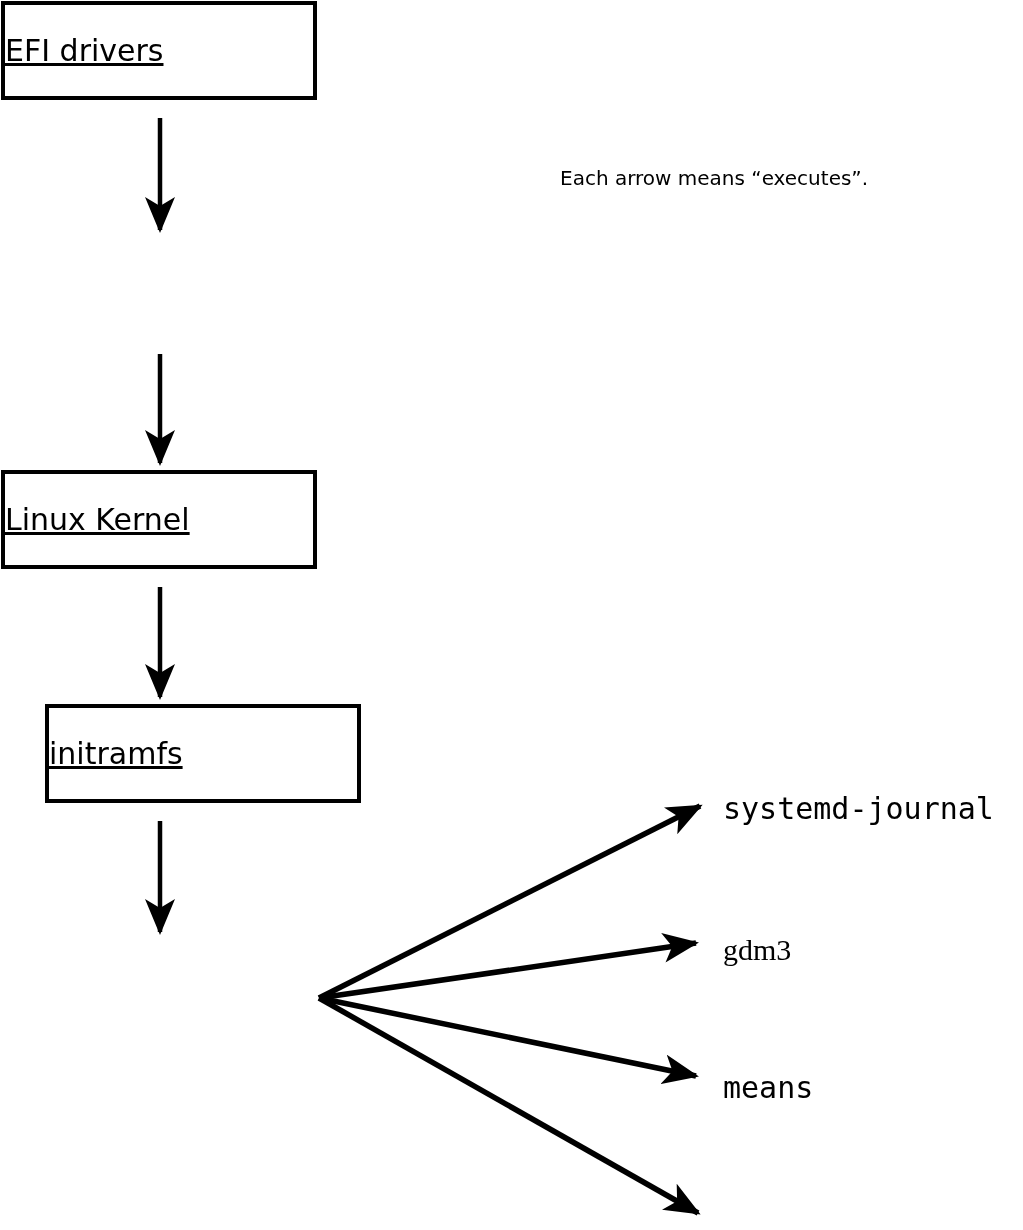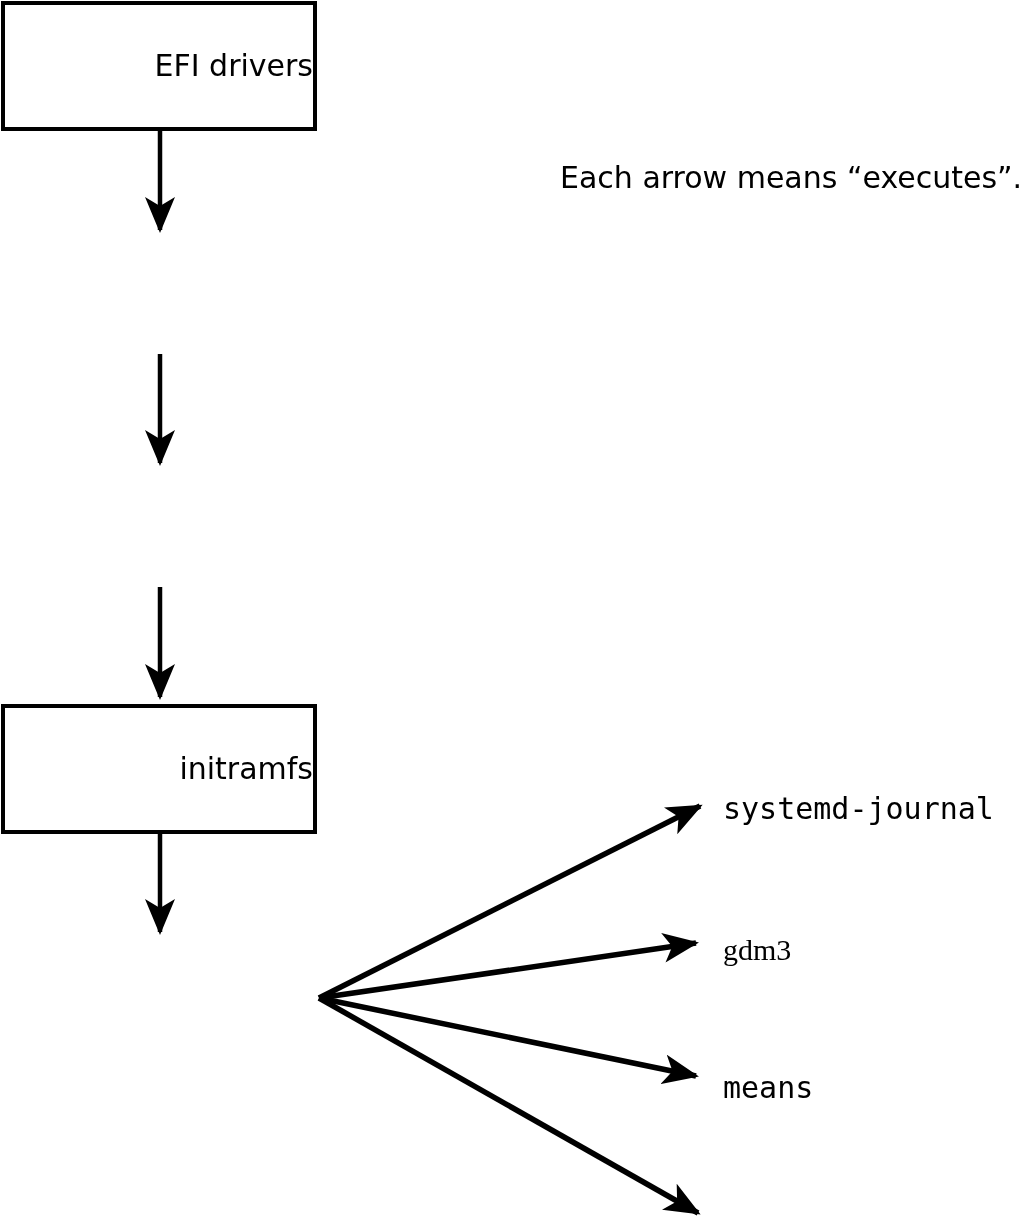--- a/index.html
+++ b/index.html
@@ -20,41 +20,42 @@
     position: absolute;
     left: 0;
     top: 0;
     width: 1023px;
     height: 1230px;
   }
   .node {
     position: absolute;
     left: 1px;
     width: 316px;
-    height: 130px;
+    height: 99px;
     box-sizing: border-box;
     border: 4px solid #000000;
     background: #ffffff;
     display: flex;
     align-items: center;
-    justify-content: flex-end;
+    justify-content: flex-start;
     font-size: 30px;
     line-height: 1;
+    text-decoration: underline;
   }
   #node-efi      { top: 1px; }
   #node-boot     { top: 237px; }
   #node-kernel   { top: 470px; }
-  #node-initramfs{ top: 704px; }
+  #node-initramfs{ top: 704px; margin-left: 44px; }
   #node-systemd  { top: 939px; }
 
   .note {
     position: absolute;
     left: 560px;
     top: 163px;
-    font-size: 30px;
+    font-size: 20px;
     line-height: 30px;
     white-space: nowrap;
   }
   .proc-label {
     position: absolute;
     font-family: "DejaVu Sans Mono", monospace;
     font-size: 30px;
     line-height: 30px;
     white-space: nowrap;
     margin-top: 16px;
@@ -83,20 +84,23 @@
 
     <line x1="319" y1="998" x2="700" y2="806" stroke="#000000" stroke-width="5.5" marker-end="url(#ah)"></line>
     <line x1="319" y1="998" x2="696" y2="943" stroke="#000000" stroke-width="5.5" marker-end="url(#ah)"></line>
     <line x1="319" y1="998" x2="696" y2="1076" stroke="#000000" stroke-width="5.5" marker-end="url(#ah)"></line>
     <line x1="319" y1="998" x2="698" y2="1213" stroke="#000000" stroke-width="5.5" marker-end="url(#ah)"></line>
   </svg>
 
   <div class="node" id="node-efi">
     <span>EFI drivers</span>
   </div>
+  <div class="node" id="node-kernel">
+    <span>Linux Kernel</span>
+  </div>
   <div class="node" id="node-initramfs">
     <span>initramfs</span>
   </div>
 
   <div class="note">Each arrow means “executes”.</div>
 
   <div class="proc-label" id="proc-journal">systemd-journal</div>
   <div class="proc-label" id="proc-gdm3">gdm3</div>
   <div class="proc-label" id="proc-getty">means</div>
   <div class="proc-label" id="proc-sshd">sshd</div>

